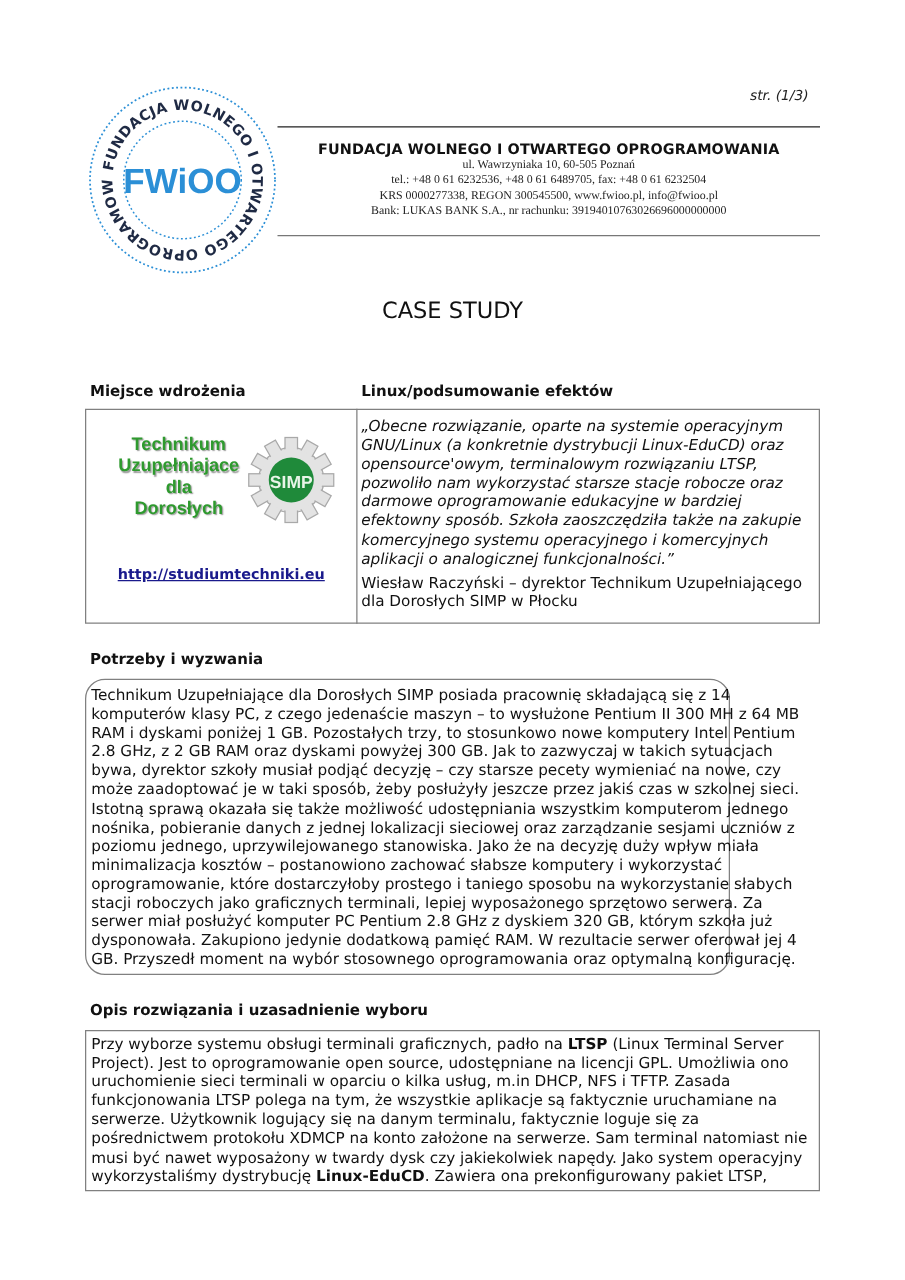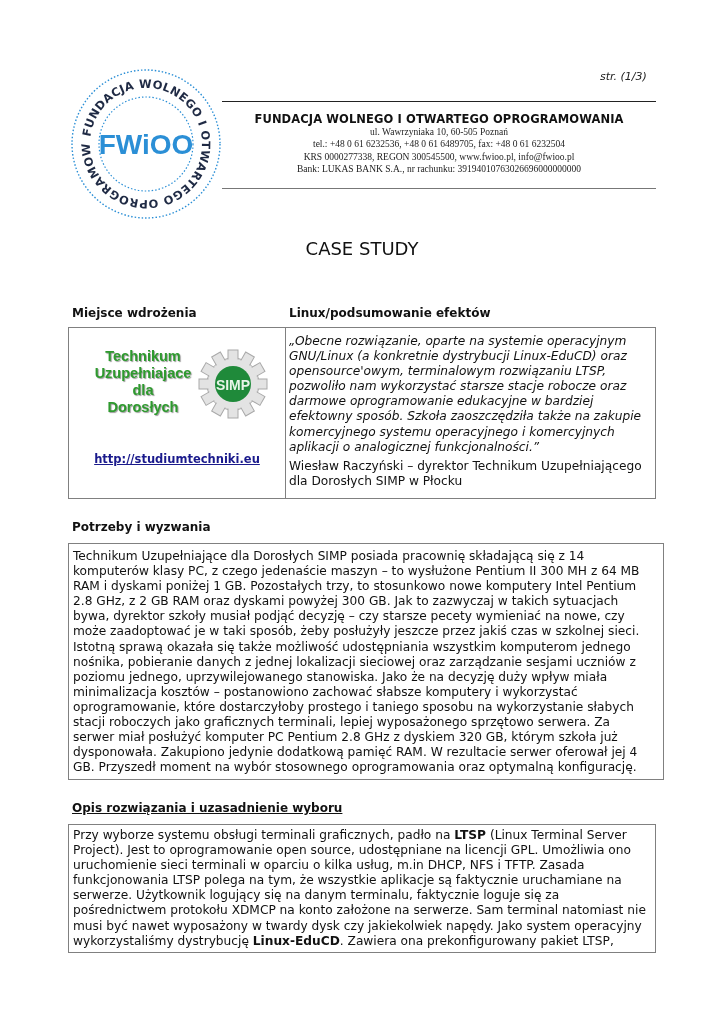--- a/index.html
+++ b/index.html
@@ -100,41 +100,41 @@
   <div class="body-line it">darmowe oprogramowanie edukacyjne w bardziej</div>
   <div class="body-line it">efektowny sposób. Szkoła zaoszczędziła także na zakupie</div>
   <div class="body-line it">komercyjnego systemu operacyjnego i komercyjnych</div>
   <div class="body-line it">aplikacji o analogicznej funkcjonalności.”</div>
   <div style="height:4px"></div>
   <div class="body-line">Wiesław Raczyński – dyrektor Technikum Uzupełniającego</div>
   <div class="body-line">dla Dorosłych SIMP w Płocku</div>
 </div>
 
 <div class="abs sec-label" style="left:72px; top:520px;">Potrzeby i wyzwania</div>
-<div class="abs box" style="left:68px; top:543px; width:596px; height:237px;">
+<div class="abs box" style="left:68px; top:543px; width:516px; height:237px;border-radius:16px;">
   <div style="position:absolute; left:4px; top:5px;">
     <div class="body-line">Technikum Uzupełniające dla Dorosłych SIMP posiada pracownię składającą się z 14</div>
     <div class="body-line">komputerów klasy PC, z czego jedenaście maszyn – to wysłużone Pentium II 300 MH z 64 MB</div>
     <div class="body-line">RAM i dyskami poniżej 1 GB. Pozostałych trzy, to stosunkowo nowe komputery Intel Pentium</div>
     <div class="body-line">2.8 GHz, z 2 GB RAM oraz dyskami powyżej 300 GB. Jak to zazwyczaj w takich sytuacjach</div>
     <div class="body-line">bywa, dyrektor szkoły musiał podjąć decyzję – czy starsze pecety wymieniać na nowe, czy</div>
     <div class="body-line">może zaadoptować je w taki sposób, żeby posłużyły jeszcze przez jakiś czas w szkolnej sieci.</div>
     <div class="body-line">Istotną sprawą okazała się także możliwość udostępniania wszystkim komputerom jednego</div>
     <div class="body-line">nośnika, pobieranie danych z jednej lokalizacji sieciowej oraz zarządzanie sesjami uczniów z</div>
     <div class="body-line">poziomu jednego, uprzywilejowanego stanowiska.  Jako że na decyzję duży wpływ miała</div>
     <div class="body-line">minimalizacja kosztów – postanowiono zachować słabsze komputery i wykorzystać</div>
     <div class="body-line">oprogramowanie, które dostarczyłoby prostego i taniego sposobu na wykorzystanie słabych</div>
     <div class="body-line">stacji roboczych jako graficznych terminali, lepiej wyposażonego sprzętowo serwera. Za</div>
     <div class="body-line">serwer miał posłużyć komputer PC Pentium 2.8 GHz z dyskiem 320 GB, którym szkoła już</div>
     <div class="body-line">dysponowała. Zakupiono jedynie dodatkową pamięć RAM. W rezultacie serwer oferował jej 4</div>
     <div class="body-line">GB. Przyszedł moment na wybór stosownego oprogramowania oraz optymalną konfigurację.</div>
   </div>
 </div>
 
-<div class="abs sec-label" style="left:72px; top:801px;text-decoration:underline;">Opis rozwiązania i uzasadnienie wyboru</div>
+<div class="abs sec-label" style="left:72px; top:801px;">Opis rozwiązania i uzasadnienie wyboru</div>
 <div class="abs box" style="left:68px; top:824px; width:588px; height:129px;">
   <div style="position:absolute; left:4px; top:3px;">
     <div class="body-line"><span>Przy wyborze systemu obsługi terminali graficznych, padło na </span><b>LTSP</b><span> (Linux Terminal Server</span></div>
     <div class="body-line">Project). Jest to oprogramowanie open source, udostępniane na licencji GPL. Umożliwia ono</div>
     <div class="body-line">uruchomienie sieci terminali w oparciu o kilka usług, m.in DHCP, NFS i TFTP. Zasada</div>
     <div class="body-line">funkcjonowania LTSP polega na tym, że wszystkie aplikacje są faktycznie uruchamiane na</div>
     <div class="body-line">serwerze. Użytkownik logujący się na danym terminalu, faktycznie loguje się za</div>
     <div class="body-line">pośrednictwem protokołu XDMCP na konto założone na serwerze. Sam terminal natomiast nie</div>
     <div class="body-line">musi być nawet wyposażony w twardy dysk czy jakiekolwiek napędy.  Jako system operacyjny</div>
     <div class="body-line"><span>wykorzystaliśmy dystrybucję </span><b>Linux-EduCD</b><span>. Zawiera ona prekonfigurowany pakiet LTSP,</span></div>

